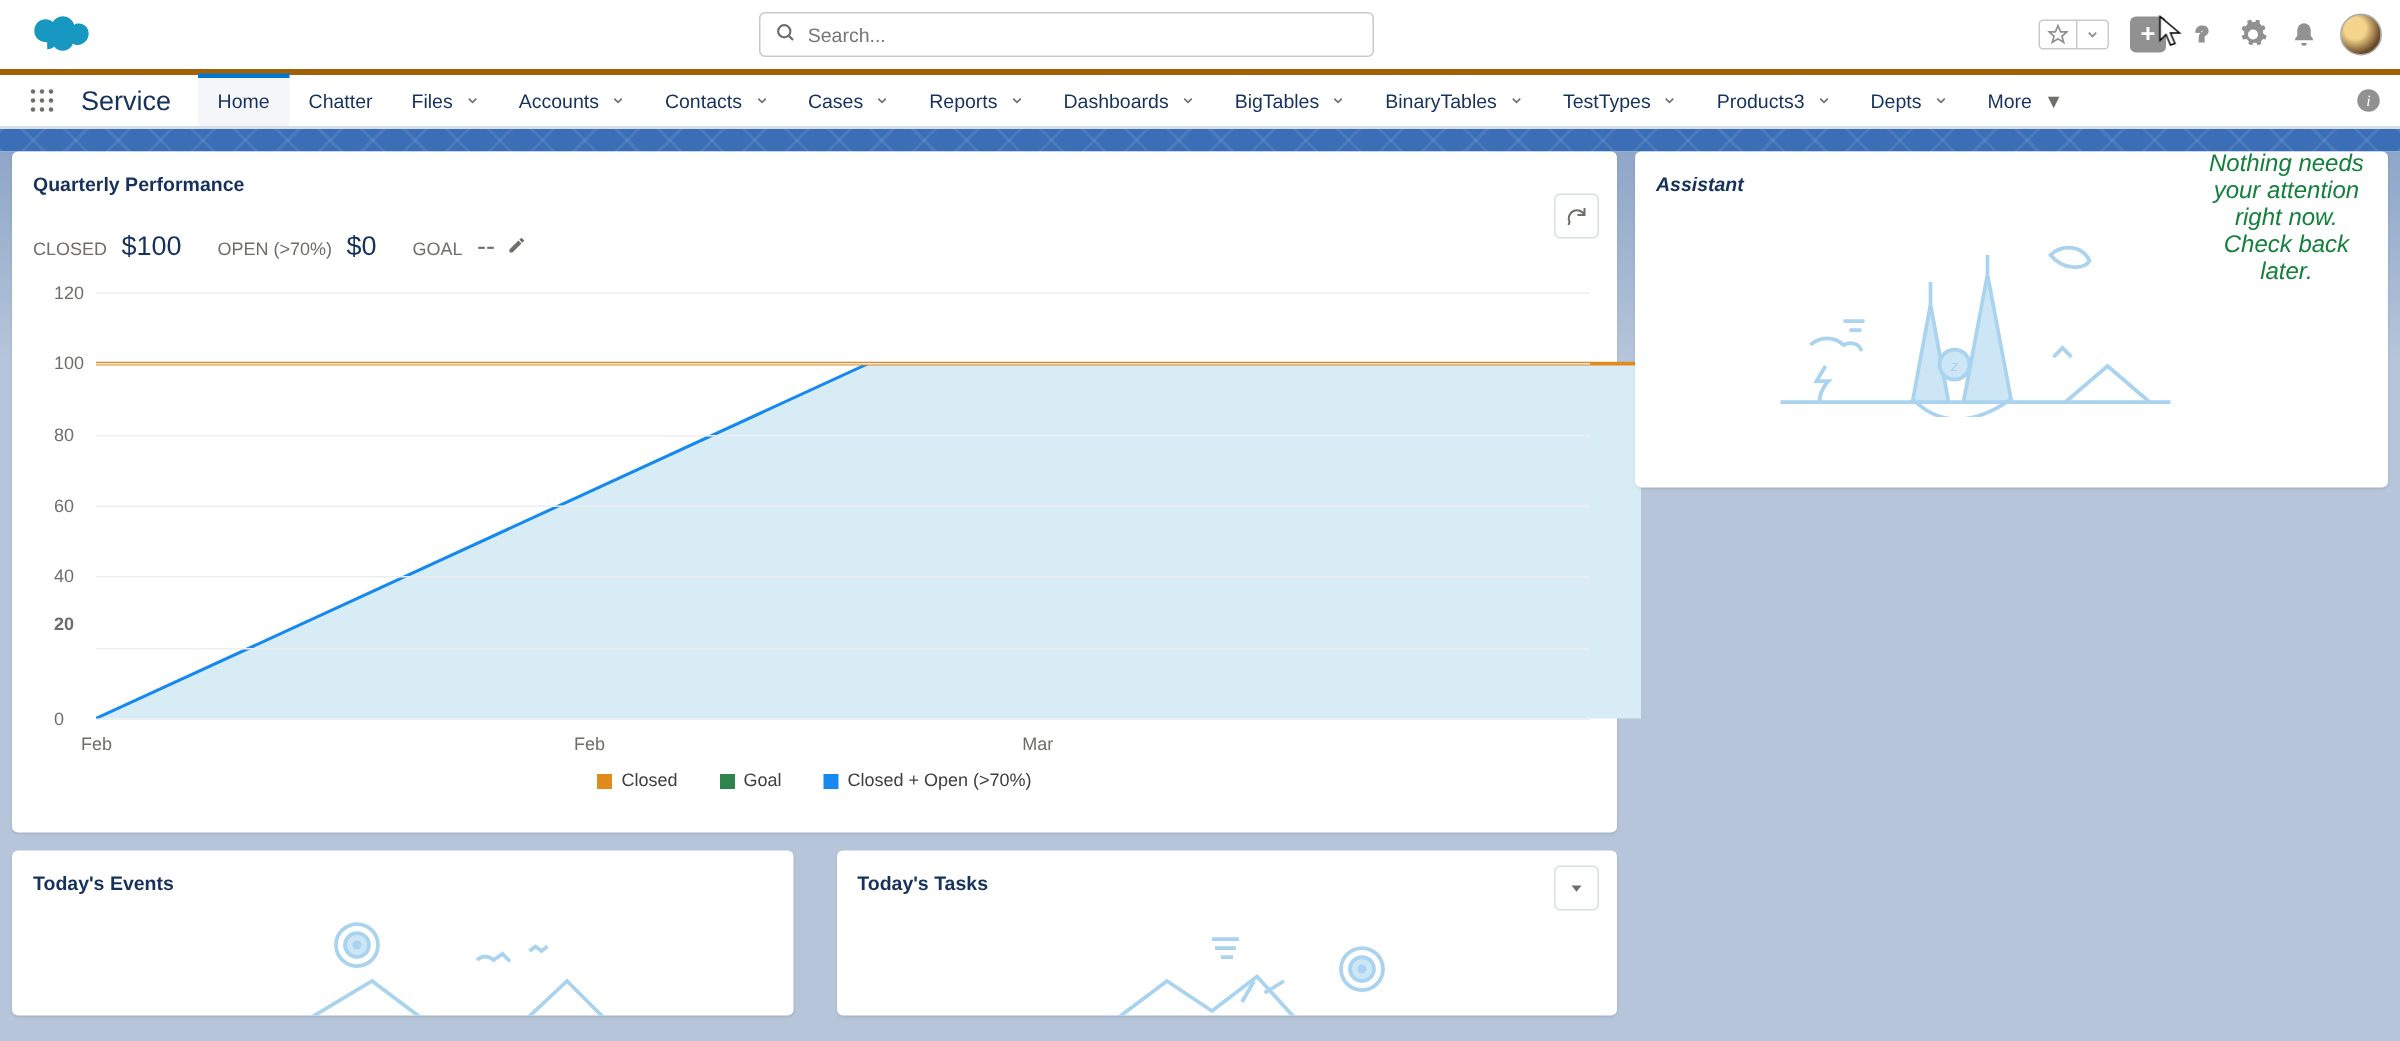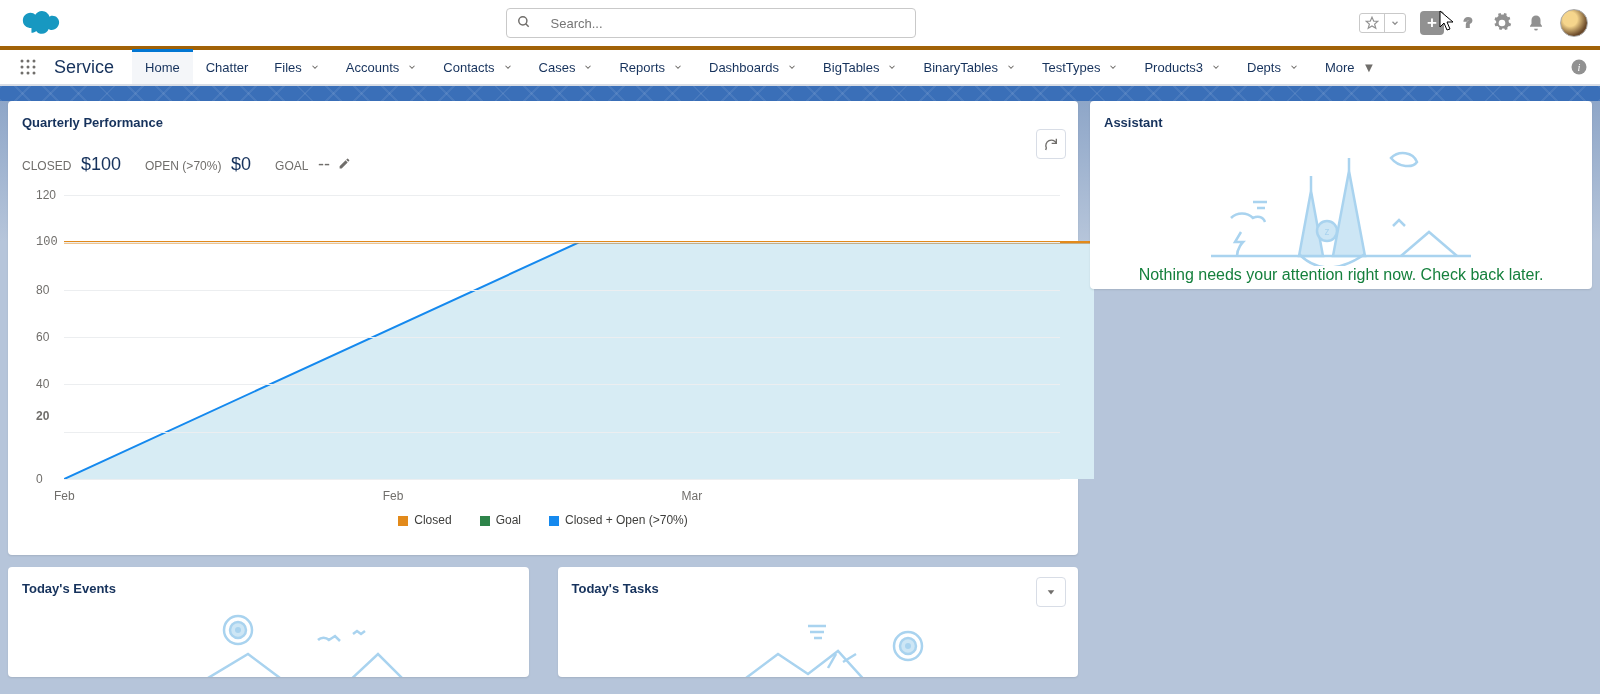--- a/index.html
+++ b/index.html
@@ -35,21 +35,21 @@
     border: 1px solid #c9c9c9;
     border-radius: 4px;
     display: flex;
     align-items: center;
     padding: 0 10px;
     color: #706e6b;
   }
   .search-box input {
     border: none;
     outline: none;
-    margin-left: 20px;
+    margin-left: 8px;
     font-size: 13px;
     width: 100%;
     color: #706e6b;
   }
   .header-actions {
     display: flex;
     align-items: center;
     gap: 14px;
   }
   .header-icon {
@@ -227,21 +227,21 @@
   .bottom-card { flex: 1; height: 110px; overflow: hidden; position: relative;}
   .tasks-menu {
     position: absolute; top: 10px; right: 12px;
     width: 30px; height: 30px;
     border: 1px solid #d8dde6; border-radius: 4px;
     display:flex;align-items:center;justify-content:center;color:#706e6b;
   }
   .illus-wrap { display:flex; justify-content:center; padding-top: 4px;}
 
   
-  .assist-card { height: 188px; position: relative; display:flex; flex-direction:column;}
+  .assist-card { height: 224px; position: relative; display:flex; flex-direction:row;font-style:italic;}
   .assist-illus { flex:1; display:flex; align-items:center; justify-content:center;}
   .assist-text { text-align:center; padding: 0 10px 18px; font-size: 16px; color: #15803d;}
 </style>
 </head>
 <body>
 
 <div class="global-header">
   <div class="logo-cloud">
     <svg viewBox="0 0 44 28">
         <path fill="#1798c1" d="M12 20c-5 0-9-3-9-8 0-4 3-8 8-8 2 0 4 1 5 2 1-2 4-4 7-4 4 0 7 3 8 6 1-1 2-1 3-1 4 0 7 3 7 7 0 4-3 8-8 8-1 0-2 0-3-1-1 3-4 5-7 5-2 0-5-1-6-3-1 1-3 2-5 2z"></path>
@@ -436,21 +436,21 @@
           <div class="y-tick" style="top: 292px;">0</div>
           <div class="grid-line" style="top: 244.667px;"></div>
           <div class="y-tick" style="top: 229px; font-weight: bold;">20</div>
           <div class="grid-line" style="top: 197.333px;"></div>
           <div class="y-tick" style="top: 197.333px;">40</div>
           <div class="grid-line" style="top: 150px;"></div>
           <div class="y-tick" style="top: 150px;">60</div>
           <div class="grid-line" style="top: 102.667px;"></div>
           <div class="y-tick" style="top: 102.667px;">80</div>
           <div class="grid-line" style="top: 55.3333px;"></div>
-          <div class="y-tick" style="top: 55.3333px; font-family: Liberation Mono, monospace;">100</div>
+          <div class="y-tick" style="top: 55.3333px;">100</div>
           <div class="grid-line" style="top: 8px;"></div>
           <div class="y-tick" style="top: 8px;">120</div>
         </div>
       <div class="x-labels" id="x-labels" style="justify-content: flex-start;">
           <span style="margin-left: -10px; flex: 0 0 33%;">Feb</span>
           <span style="flex: 0 0 30%;">Feb</span>
           <span style="margin-right: auto;">Mar</span>
         </div>
       <div class="legend">
         <span><span class="legend-sw" style="background:#e28a1b"></span><span>Closed</span></span>

